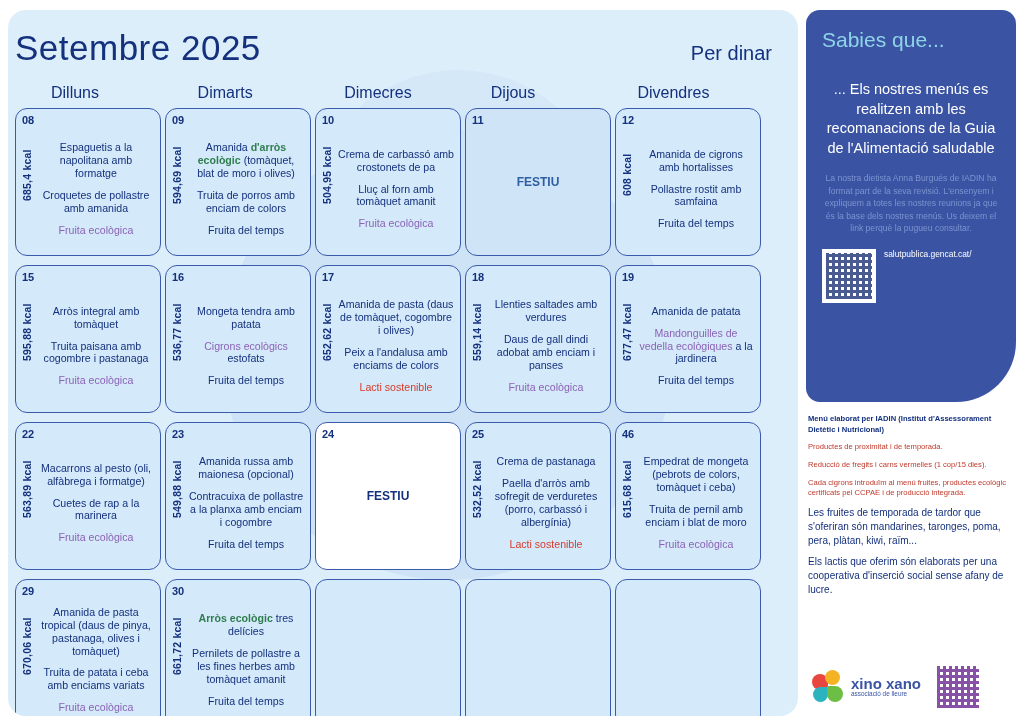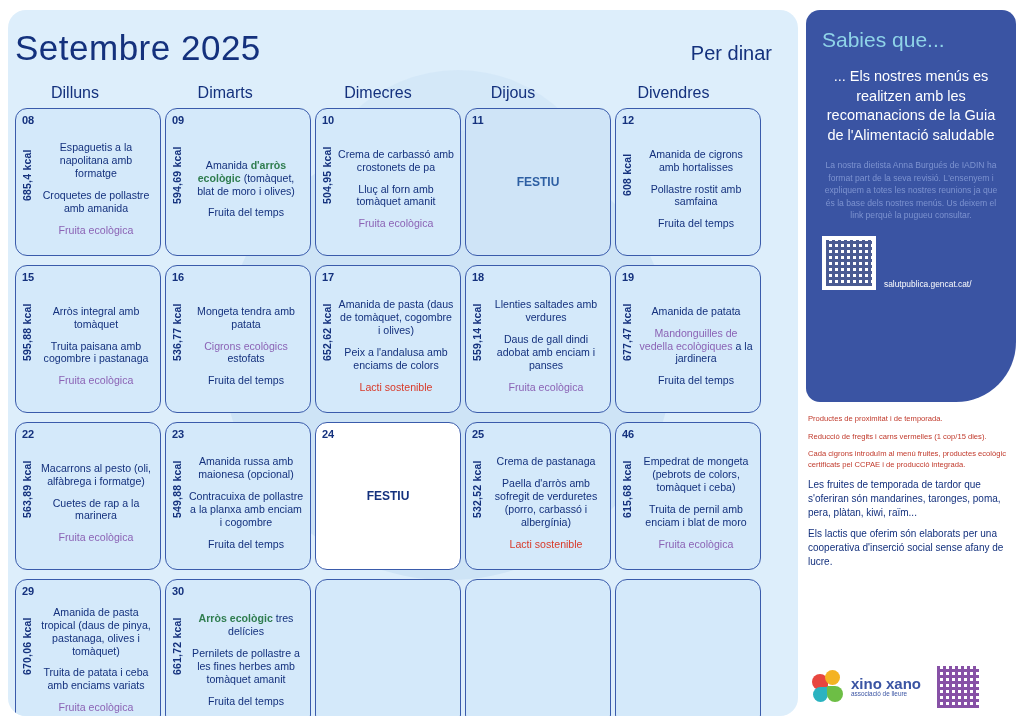--- a/index.html
+++ b/index.html
@@ -108,32 +108,32 @@
   }
   .side-card {
     background: #3a54a3;
     border-radius: 14px 14px 60px 14px;
     padding: 18px 16px 22px 16px;
     color: #ffffff;
     height: 392px;
     position: relative;
   }
   .side-title {
-    font-size: 21px; color: #8fd4e8; margin-bottom: 15px;
+    font-size: 21px; color: #8fd4e8; margin-bottom: 28px;
   }
   .side-body {
     font-size: 14.5px; line-height: 1.35; text-align: center;
     color: #ffffff;
   }
   .side-small {
     margin-top: 14px;
     font-size: 8.6px; line-height: 1.45; text-align: center;
     color: #7d93d0;
   }
-  .qr-row { display: flex; align-items: flex-end; gap: 8px; margin-top: 14px; }
+  .qr-row { display: flex; align-items: flex-start; gap: 8px; margin-top: 14px; }
   .qr {
     width: 54px; height: 54px; background: #ffffff; position: relative;
   }
   .qr::before {
     content: ""; position: absolute; inset: 4px;
     background:
       repeating-linear-gradient(0deg, #2b3f80 0 3px, transparent 3px 6px),
       repeating-linear-gradient(90deg, #2b3f80 0 3px, transparent 3px 6px);
     opacity: .85;
   }
@@ -204,20 +204,21 @@
                 <div class="dish ">Espaguetis a la napolitana amb formatge</div>
                 <div class="dish ">Croquetes de pollastre amb amanida</div>
                 <div class="dish fruita">Fruita ecològica</div>
               </div>
             </div>
             <div class="cell">
               <div class="daynum">09</div>
               <div class="kcal">594,69 kcal</div>
               <div class="dishes">
                 <div class="dish ">Amanida <span class="hl-green">d'arròs ecològic</span> (tomàquet, blat de moro i olives)</div>
+                <div class="dish ">Truita de porros amb enciam de colors</div>
                 <div class="dish ">Fruita del temps</div>
               </div>
             </div>
             <div class="cell">
               <div class="daynum">10</div>
               <div class="kcal">504,95 kcal</div>
               <div class="dishes">
                 <div class="dish ">Crema de carbassó amb crostonets de pa</div>
                 <div class="dish ">Lluç al forn amb tomàquet amanit</div>
                 <div class="dish fruita">Fruita ecològica</div>
@@ -358,20 +359,21 @@
       <div class="side-title">Sabies que...</div>
       <div class="side-body">... Els nostres menús es realitzen amb les recomanacions de la Guia de l'Alimentació saludable</div>
       <div class="side-small">La nostra dietista Anna Burgués de IADIN ha format part de la seva revisió. L'ensenyem i expliquem a totes les nostres reunions ja que és la base dels nostres menús. Us deixem el link perquè la pugueu consultar.</div>
       <div class="qr-row">
         <div class="qr"></div>
         <div class="qr-txt">salutpublica.gencat.cat/</div>
       </div>
     </div>
 
     <div class="notes" id="notes">
+        <div class="note-b">Menú elaborat per IADIN (Institut d'Assessorament Dietètic i Nutricional)</div>
         <div class="note-r">Productes de proximitat i de temporada.</div>
         <div class="note-r">Reducció de fregits i carns vermelles (1 cop/15 dies).</div>
         <div class="note-r">Cada cigrons introduïm al menú fruites, productes ecològic certificats pel CCPAE i de producció integrada.</div>
         <div class="note-t">Les fruites de temporada de tardor que s'oferiran són mandarines, taronges, poma, pera, plàtan, kiwi, raïm...</div>
         <div class="note-t">Els lactis que oferim són elaborats per una cooperativa d'inserció social sense afany de lucre.</div>
       </div>
 
     <div class="logos">
       <div class="logo-xino">
         <div class="logo-mark">

